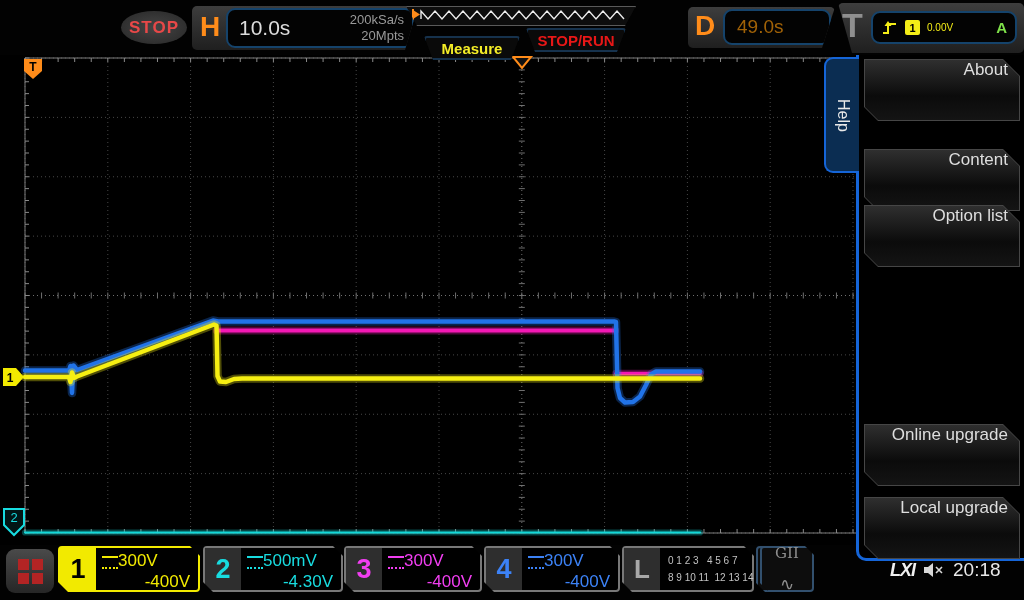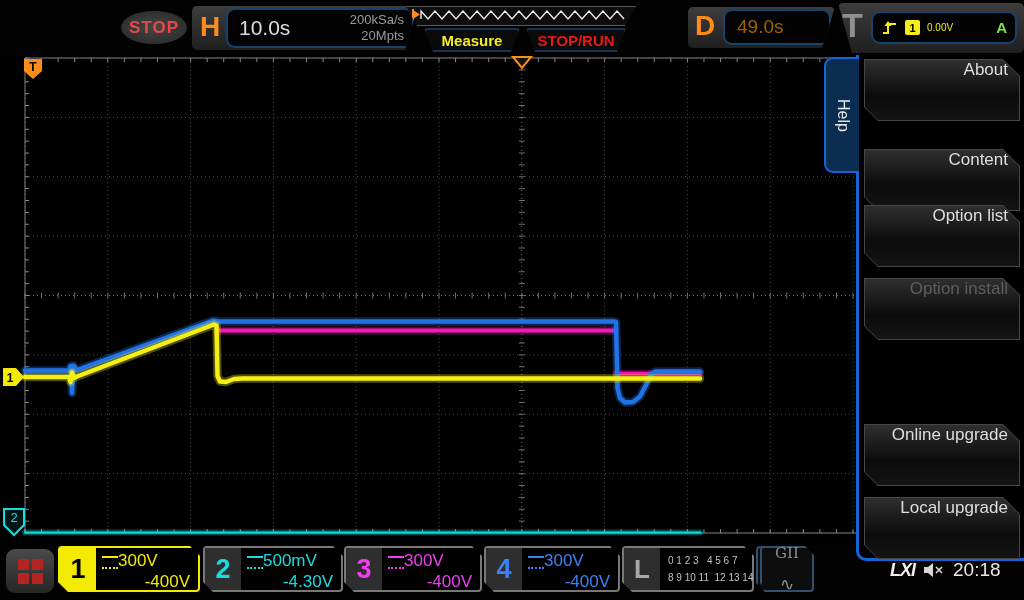--- a/index.html
+++ b/index.html
@@ -31,21 +31,21 @@
   #trig-badge{width:15px;height:15px;background:#f4ed17;color:#000;font-size:11px;font-weight:bold;
         display:flex;align-items:center;justify-content:center;border-radius:2px;}
   #trig-level{color:#f4ed17;font-size:10px;flex:1;}
   #trig-mode{color:#7ee04a;font-size:15px;font-weight:bold;}
   #membar{position:absolute;left:406px;top:6px;width:230px;height:20px;background:#0d0d0d;
         border:1px solid #5a5a5a;box-sizing:border-box;
         clip-path:polygon(0 0,100% 0,calc(100% - 11px) 100%,11px 100%);}
   .topbtn{position:absolute;top:28px;height:24px;background:#0a0a0a;border-radius:3px;
         box-shadow:inset 0 0 0 2px #16324d;display:flex;align-items:center;justify-content:center;
         font-weight:bold;font-size:15px;clip-path:polygon(0 0,100% 0,calc(100% - 9px) 100%,9px 100%);}
-  #measure-btn{left:424px;width:96px;color:#f4ed27;}
+  #measure-btn{left:424px;width:96px;color:#f4ed27;margin-top:8px;}
   #stoprun-btn{left:526px;width:100px;color:#e81717;}
 
   
   #menu-panel{position:absolute;left:856px;top:55px;width:168px;height:506px;background:#000;
         border-left:3px solid #1565d8;border-bottom:3px solid #1565d8;border-radius:0 0 0 10px;
         box-sizing:border-box;z-index:6;}
   #help-tab{position:absolute;left:824px;top:57px;width:33px;height:112px;background:#0b2d52;
         border:2px solid #1565d8;border-right:none;border-radius:9px 0 0 9px;z-index:7;
         display:flex;align-items:center;justify-content:center;}
   #help-tab span{writing-mode:vertical-rl;color:#e8e8e8;font-size:16px;}
@@ -477,25 +477,20 @@
   <div class="mbtn" style="top:149px">
       <div class="mbtn-in">
         <span class="mlabel">Content</span>
       </div>
     </div>
   <div class="mbtn" style="top:205px">
       <div class="mbtn-in">
         <span class="mlabel">Option list</span>
       </div>
     </div>
-  <div class="mbtn disabled" style="top:278px">
-      <div class="mbtn-in">
-        <span class="mlabel">Option install</span>
-      </div>
-    </div>
   <div class="mbtn" style="top:424px">
       <div class="mbtn-in">
         <span class="mlabel">Online upgrade</span>
       </div>
     </div>
   <div class="mbtn" style="top:497px">
       <div class="mbtn-in">
         <span class="mlabel">Local upgrade</span>
       </div>
     </div>

